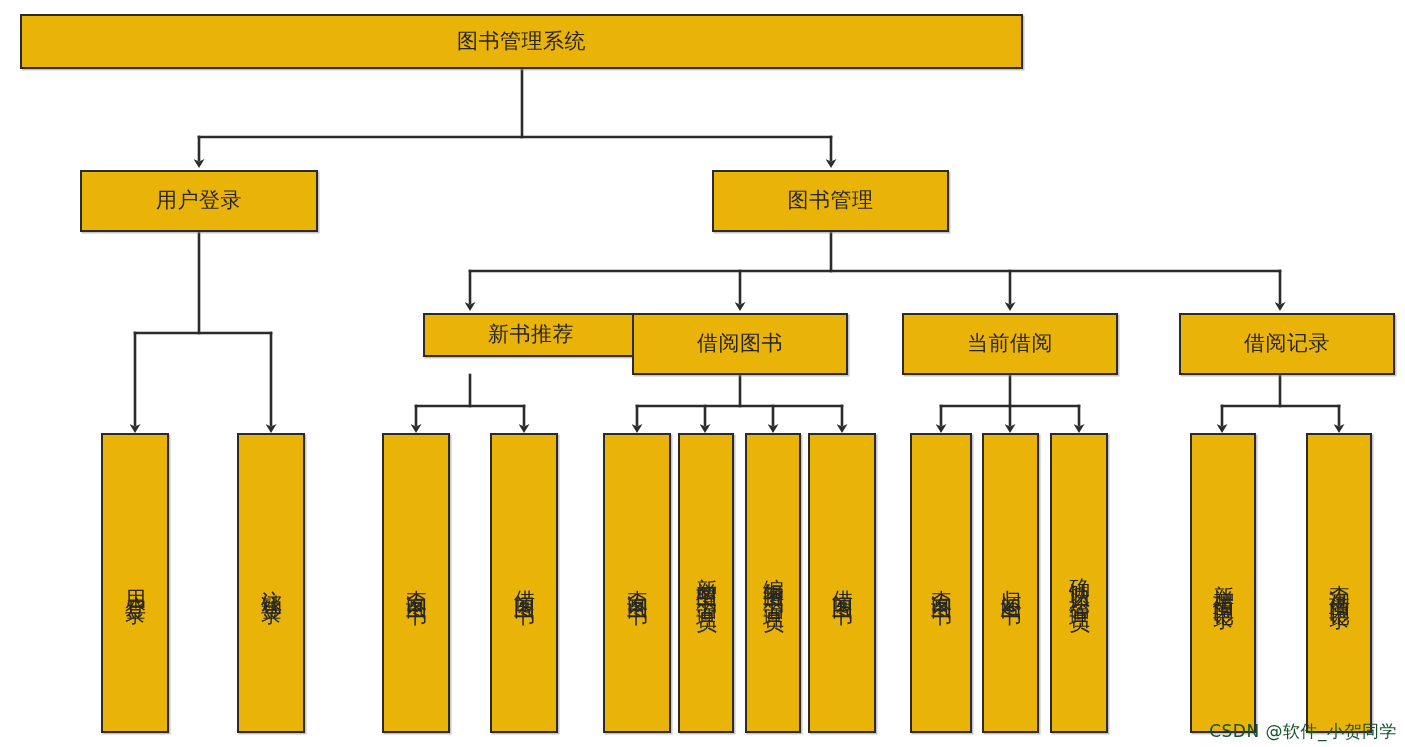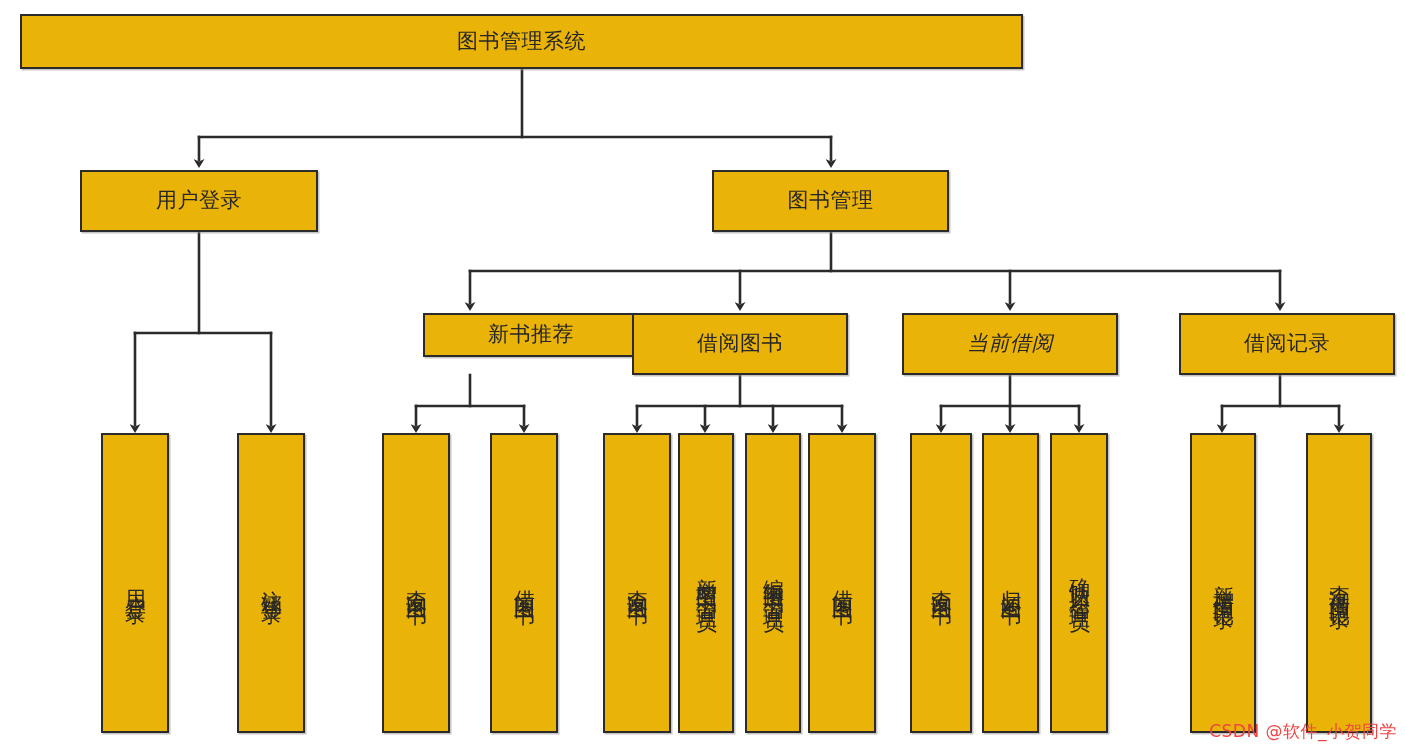--- a/index.html
+++ b/index.html
@@ -57,21 +57,21 @@
     text-orientation: upright;
     letter-spacing: 5px;
     line-height: 1;
     font-size: 21px;
   }
   #watermark {
     position: absolute;
     right: 8px;
     bottom: 4px;
     font-size: 17px;
-    color: #ef4444;
+    color: #14532d;
     letter-spacing: 0.5px;
     user-select: none;
     white-space: nowrap;
   }
 </style>
 </head>
 <body>
 
 <div id="diagram-root">
 
@@ -138,21 +138,21 @@
   <div class="node horizontal" style="left:712px; top:170px; width:237px; height:62px;">
     <span class="node-label">图书管理</span>
   </div>
 
   <div class="node horizontal" style="left:382px; top:313px; width:216px; height:44px;margin-left:41px;">
     <span class="node-label">新书推荐</span>
   </div>
   <div class="node horizontal" style="left:632px; top:313px; width:216px; height:62px;">
     <span class="node-label">借阅图书</span>
   </div>
-  <div class="node horizontal" style="left:902px; top:313px; width:216px; height:62px;font-style:italic;">
+  <div class="node horizontal" style="left:902px; top:313px; width:216px; height:62px;">
     <span class="node-label">当前借阅</span>
   </div>
   <div class="node horizontal" style="left:1172px; top:313px; width:216px; height:62px;margin-left:7px;">
     <span class="node-label">借阅记录</span>
   </div>
 
   <div class="node vertical" style="left:101px; top:433px; width:68px; height:300px;">
     <span class="node-label">用户登录</span>
   </div>
   <div class="node vertical" style="left:237px; top:433px; width:68px; height:300px;">

